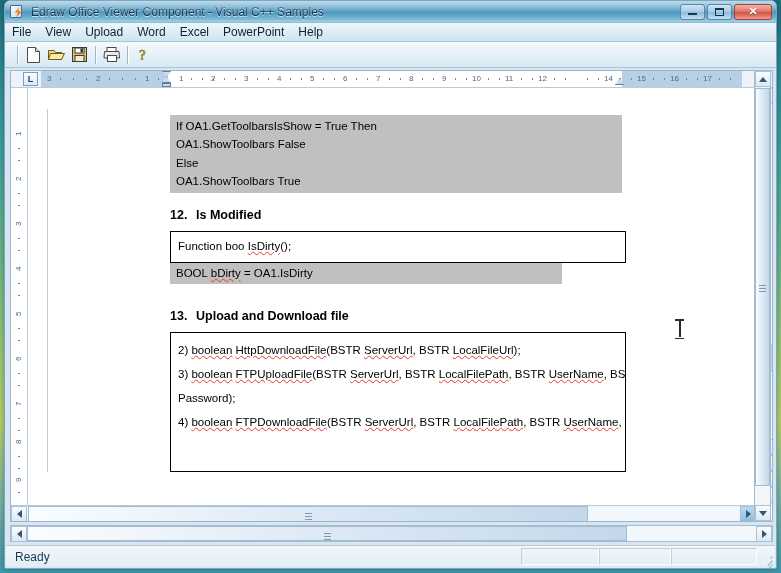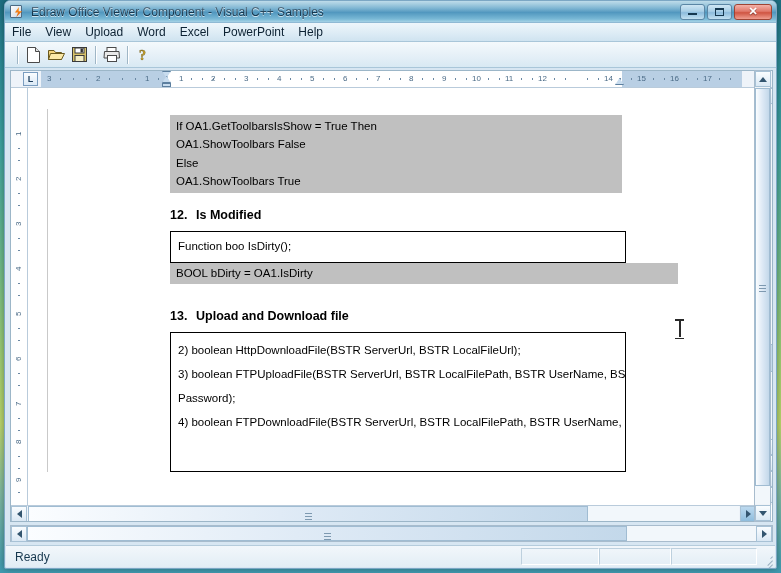--- a/index.html
+++ b/index.html
@@ -150,23 +150,24 @@
     display:flex;
   }
   .heading .num{width:26px;display:inline-block;}
   .boxed{
     border:1px solid #000;padding:5px 7px 6px 7px;width:456px;
     font-size:11.5px;line-height:19px;color:#000;background:#fff;
   }
   .boxed .ln{white-space:nowrap;}
   .para{font-size:11.5px;color:#000;margin:12px 0 8px 0;}
   .inline-code{
-    background:#c0c0c0;font-size:11.5px;line-height:19px;padding:1px 0 1px 6px;width:508px;color:#000;
+    background:#c0c0c0;font-size:11.5px;line-height:19px;padding:1px 0 1px 6px;width:392px;color:#000;
   }
   .sp{ 
+    text-decoration:underline;
     text-decoration-style:wavy;
     text-decoration-color:#e33a2e;
     text-decoration-thickness:1px;
     text-underline-offset:1px;
   }
 
   
   #vscroll-inner{
     position:absolute;right:0;top:17px;bottom:16px;width:16px;
     background:#eef3f9;border-left:1px solid #b9cbdb;

